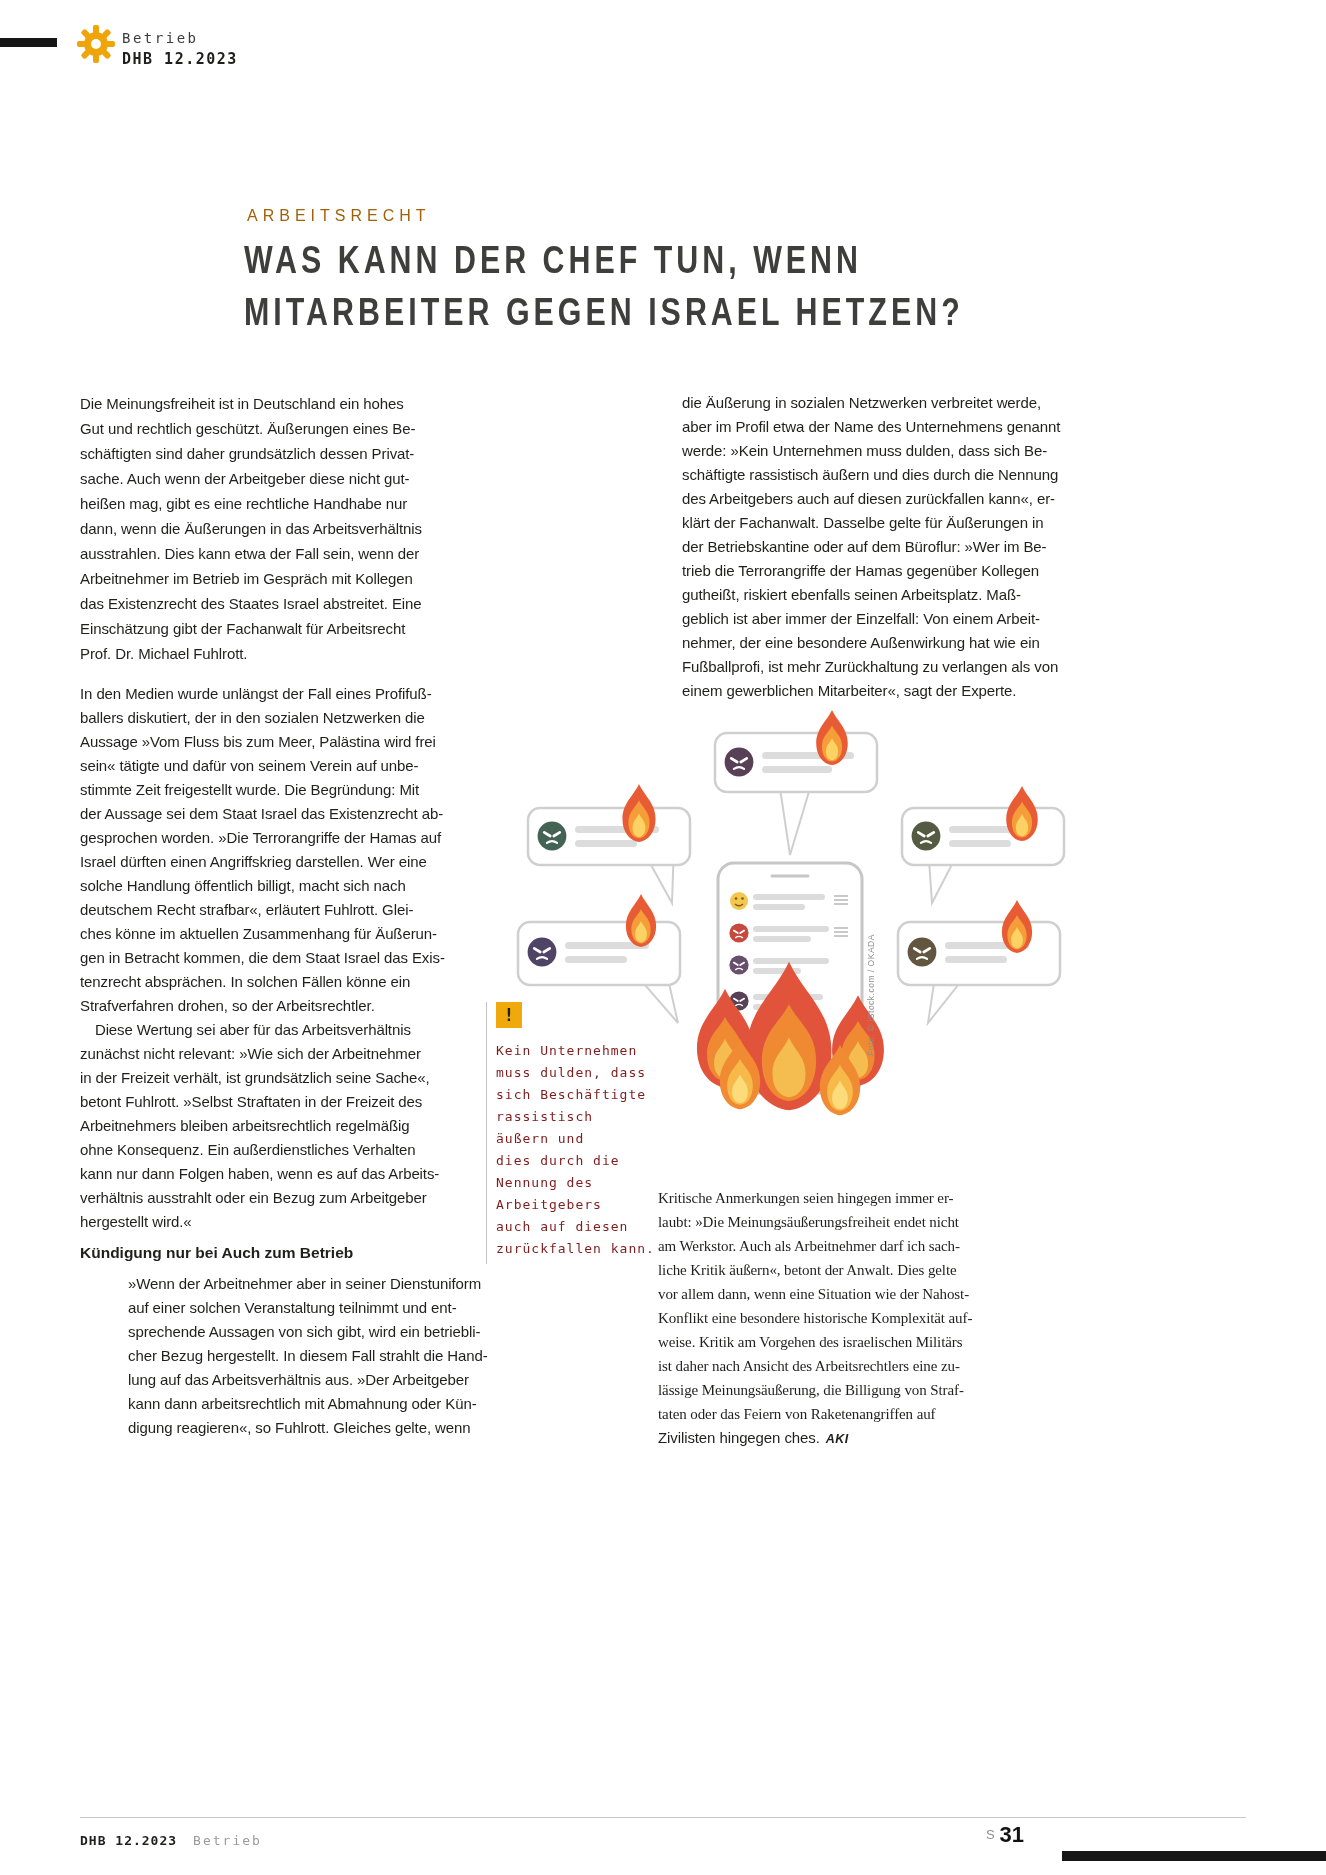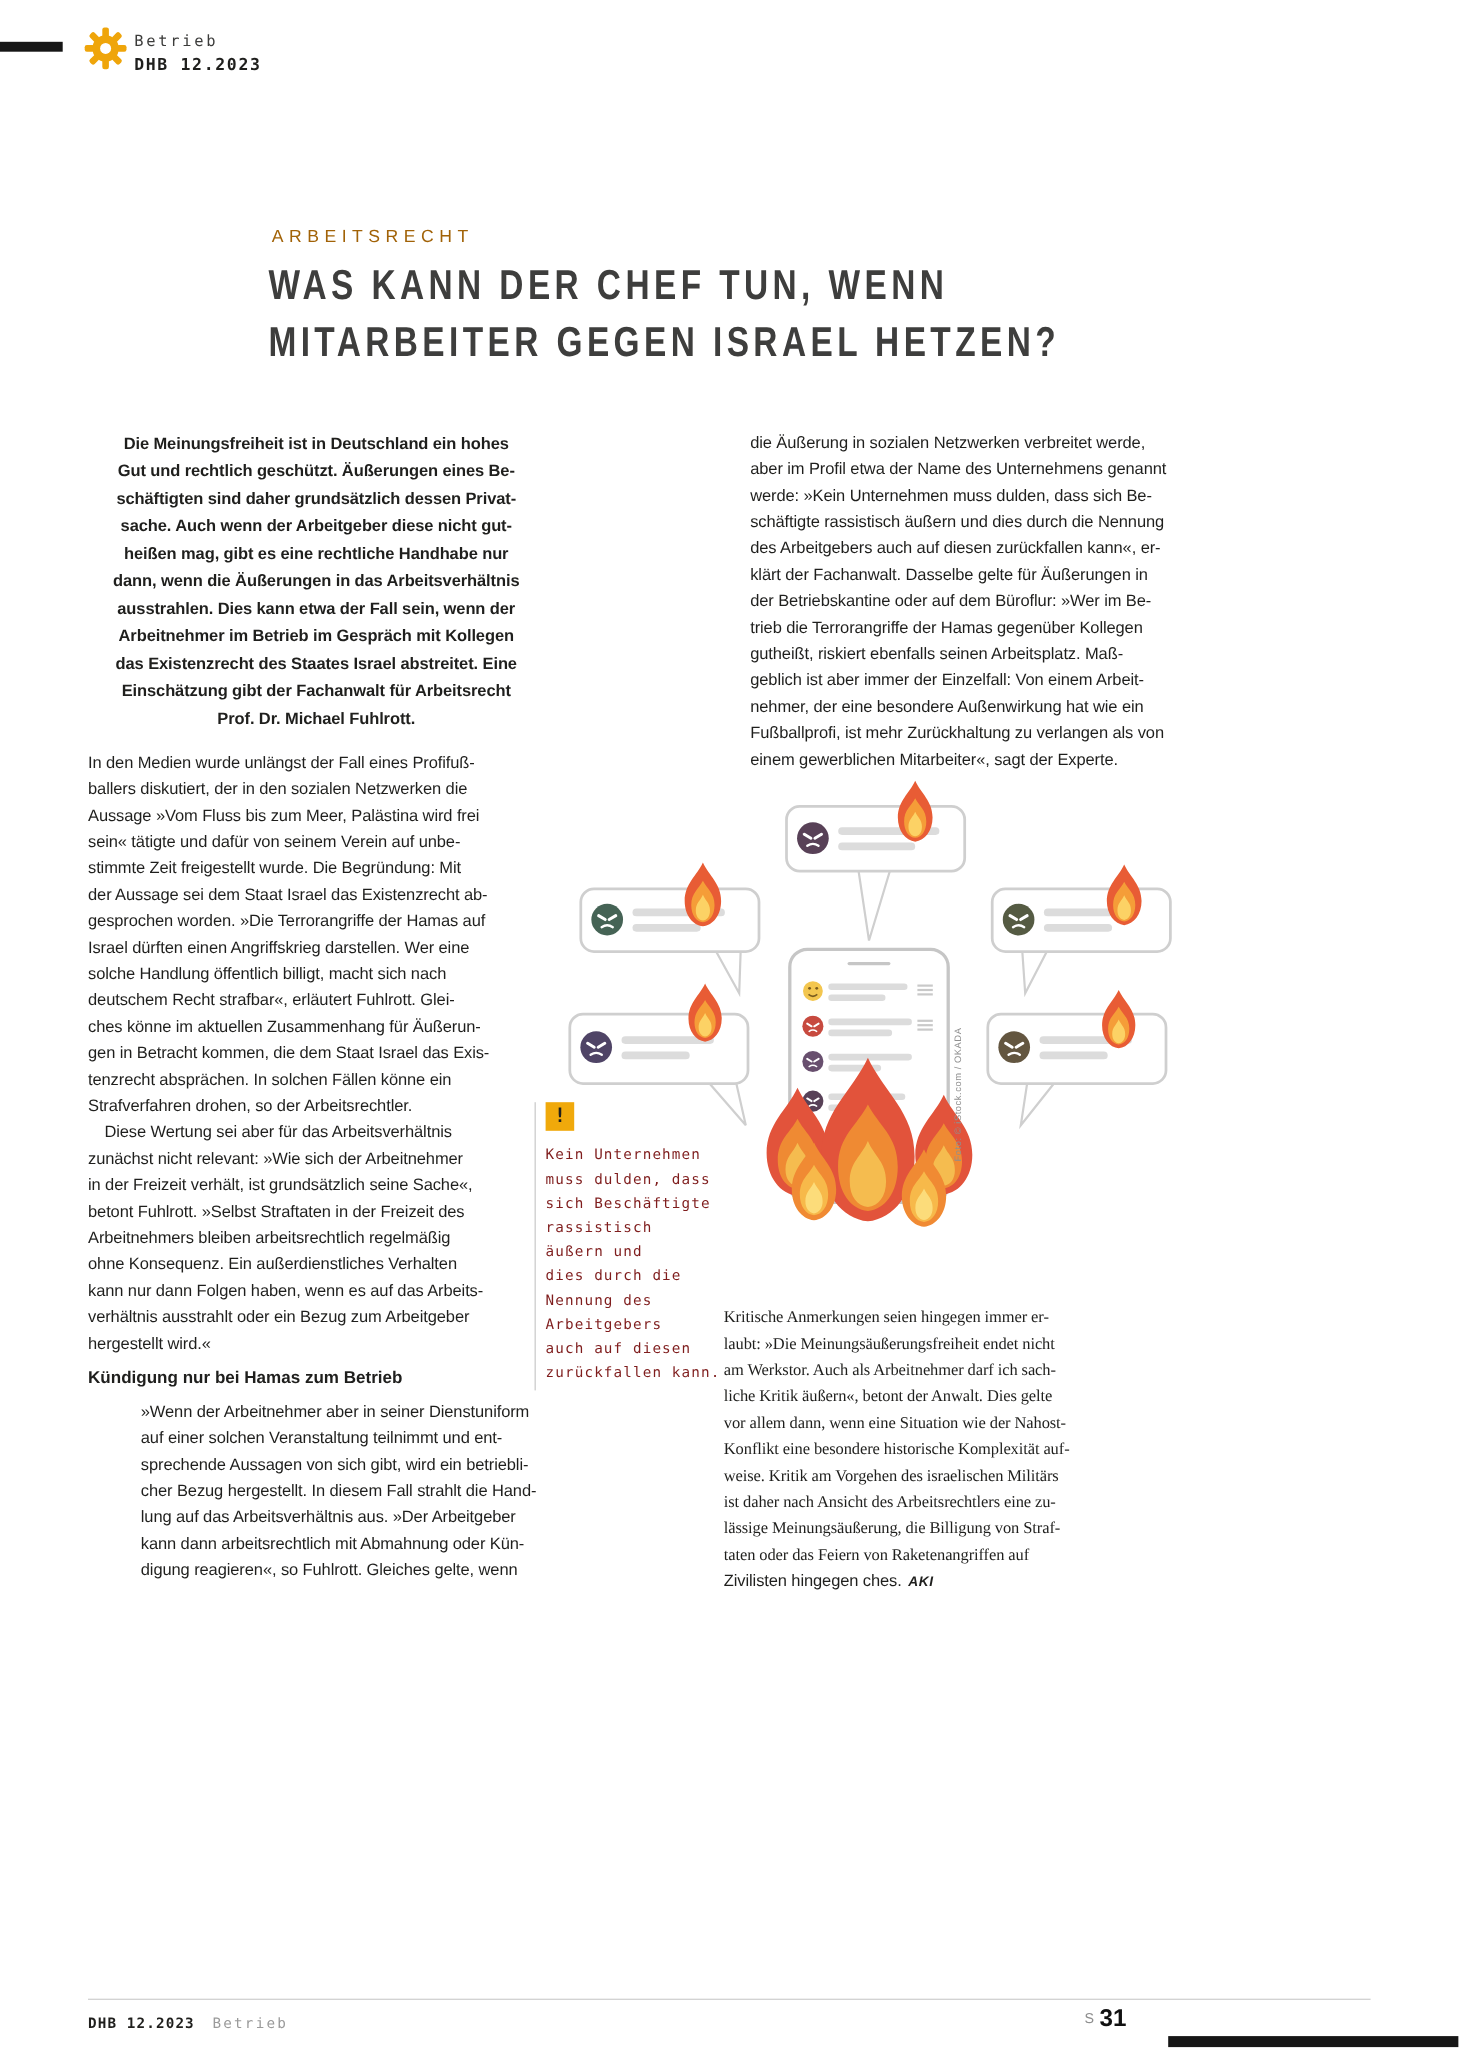--- a/index.html
+++ b/index.html
@@ -23,21 +23,21 @@
   
   .kicker{position:absolute;left:247px;top:207px;font-size:16px;font-weight:normal;letter-spacing:5px;color:#a16207;}
   .headline{
     position:absolute;left:244px;top:234px;margin:0;
     font-size:38px;line-height:52px;font-weight:bold;letter-spacing:5px;
     color:#3E3E3D;white-space:pre;transform:scaleX(0.80);transform-origin:0 0;
   }
 
   
   .body{font-size:15px;line-height:24px;letter-spacing:-0.1px;color:#1F1F1D;}
-  .bold{font-weight:bold;text-align:center;}
+  .bold{font-weight:normal;}
   .left-intro{left:80px;top:391px;width:415px;line-height:25px;}
   .left-p1{left:80px;top:682px;width:415px;}
   .subhead{position:absolute;left:80px;top:1244px;margin:0;font-size:15.5px;font-weight:bold;color:#1F1F1D;}
   .left-p2{left:80px;top:1272px;width:415px;margin-left:48px;}
   .right-p1{left:682px;top:391px;width:430px;}
   .right-p2{left:658px;top:1186px;width:430px;font-family:Liberation Serif, serif;}
   .right-p2-last{left:658px;top:1426px;width:430px;}
   .aki{font-weight:bold;font-style:italic;font-size:12.5px;letter-spacing:0.5px;margin-left:6px;}
 
   
@@ -121,21 +121,21 @@
 Strafverfahren drohen, so der Arbeitsrechtler.
  Diese Wertung sei aber für das Arbeitsverhältnis
 zunächst nicht relevant: »Wie sich der Arbeitnehmer
 in der Freizeit verhält, ist grundsätzlich seine Sache«,
 betont Fuhlrott. »Selbst Straftaten in der Freizeit des
 Arbeitnehmers bleiben arbeitsrechtlich regelmäßig
 ohne Konsequenz. Ein außerdienstliches Verhalten
 kann nur dann Folgen haben, wenn es auf das Arbeits-
 verhältnis ausstrahlt oder ein Bezug zum Arbeitgeber
 hergestellt wird.«</div>
-  <h2 class="subhead">Kündigung nur bei Hamas zum Betrieb</h2>
+  <h2 class="subhead">Kündigung nur bei Auch zum Betrieb</h2>
   <div class="abs pre body left-p2">»Wenn der Arbeitnehmer aber in seiner Dienstuniform
 auf einer solchen Veranstaltung teilnimmt und ent-
 sprechende Aussagen von sich gibt, wird ein betriebli-
 cher Bezug hergestellt. In diesem Fall strahlt die Hand-
 lung auf das Arbeitsverhältnis aus. »Der Arbeitgeber
 kann dann arbeitsrechtlich mit Abmahnung oder Kün-
 digung reagieren«, so Fuhlrott. Gleiches gelte, wenn</div>
 
   <div class="abs pre body right-p1">die Äußerung in sozialen Netzwerken verbreitet werde,
 aber im Profil etwa der Name des Unternehmens genannt

